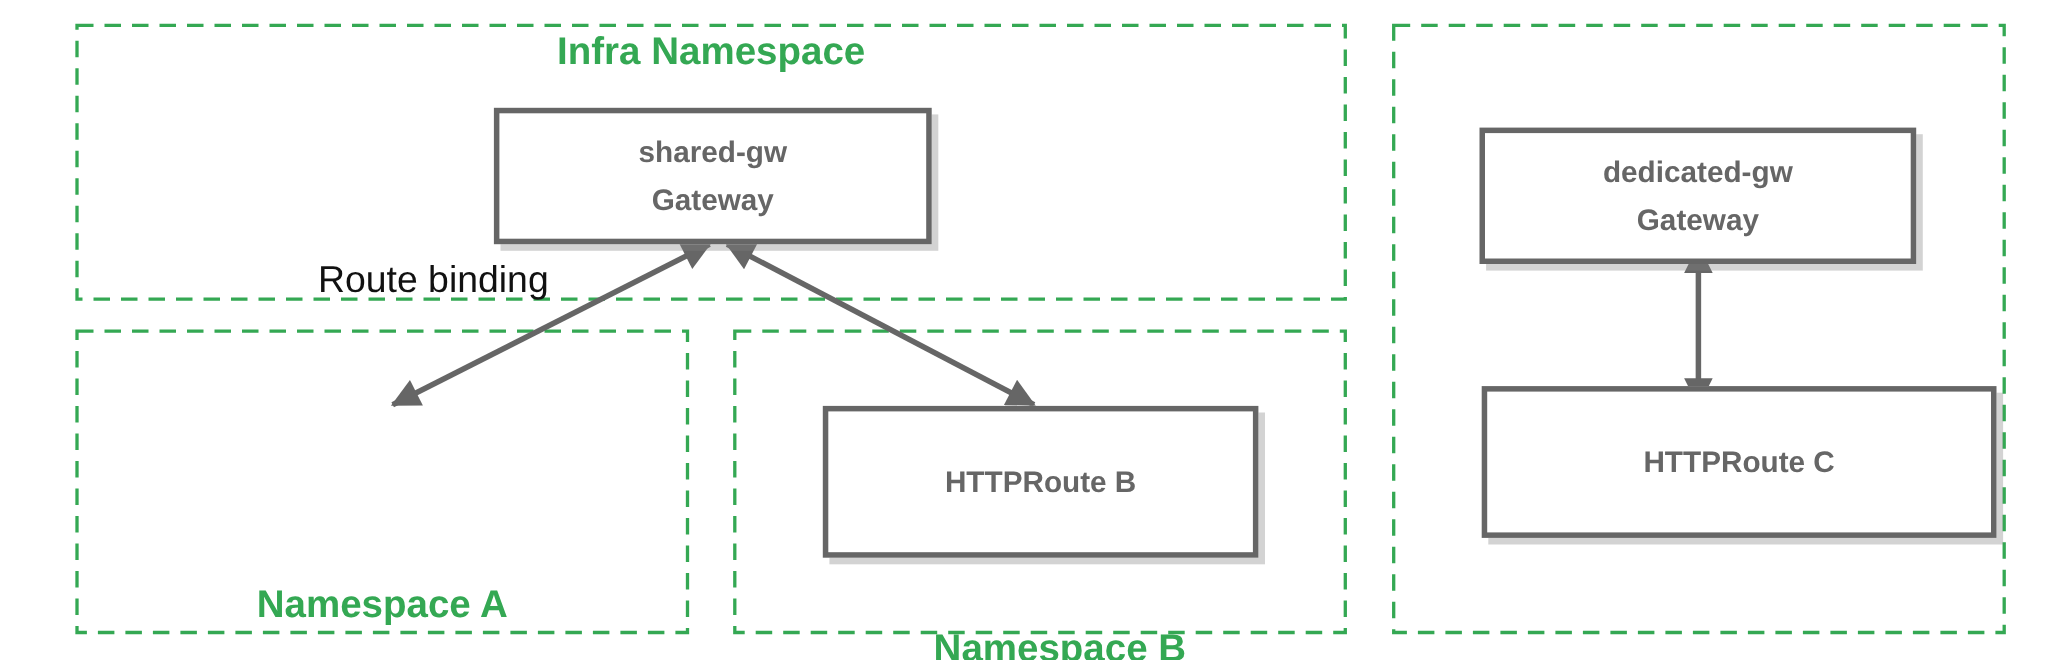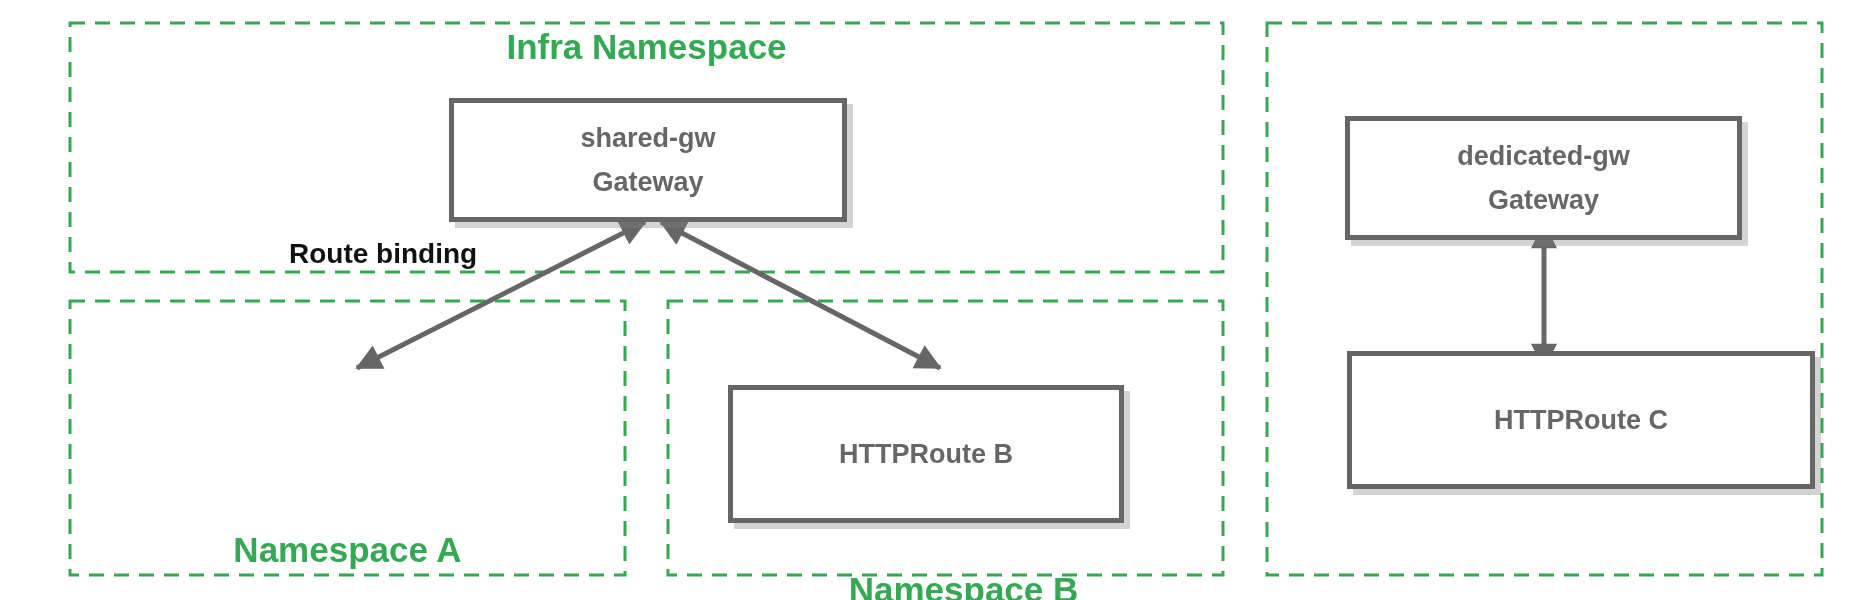--- a/index.html
+++ b/index.html
@@ -47,22 +47,22 @@
     position:absolute;
     text-align:center;
     color:var(--green);
     font-weight:700;
     font-size:35px;
     line-height:38px;
   }
   .edge-label{
     position:absolute;
     color:var(--ink);
-    font-weight:700;
-    font-size:28px;
+    font-weight:400;
+    font-size:34px;
     line-height:32px;
     white-space:nowrap;
   }
 </style>
 </head>
 <body>
 
 <div class="stage">
 
   <svg class="lines-layer" width="1860" height="600" viewBox="0 0 1860 600">
@@ -88,21 +88,21 @@
     <span>shared-gw</span>
     <span>Gateway</span>
   </div>
 
   <div class="node" style="left:1345px;top:116px;width:397px;height:124px;text-align:center;">
     <span>dedicated-gw</span>
     <span>Gateway</span>
   </div>
 
 
-  <div class="node" style="left:728px;top:369px;width:396px;height:138px;margin-top:16px;">
+  <div class="node" style="left:748px;top:369px;width:396px;height:138px;">
     <span>HTTPRoute B</span>
   </div>
 
   <div class="node" style="left:1347px;top:351px;width:468px;height:138px;">
     <span>HTTPRoute C</span>
   </div>
 
   <div class="ns-title" style="left:70px;top:531px;width:555px;text-align:center;">Namespace A</div>
 
   <div class="ns-title" style="left:686px;top:531px;width:555px;margin-top:40px;">Namespace B</div>

